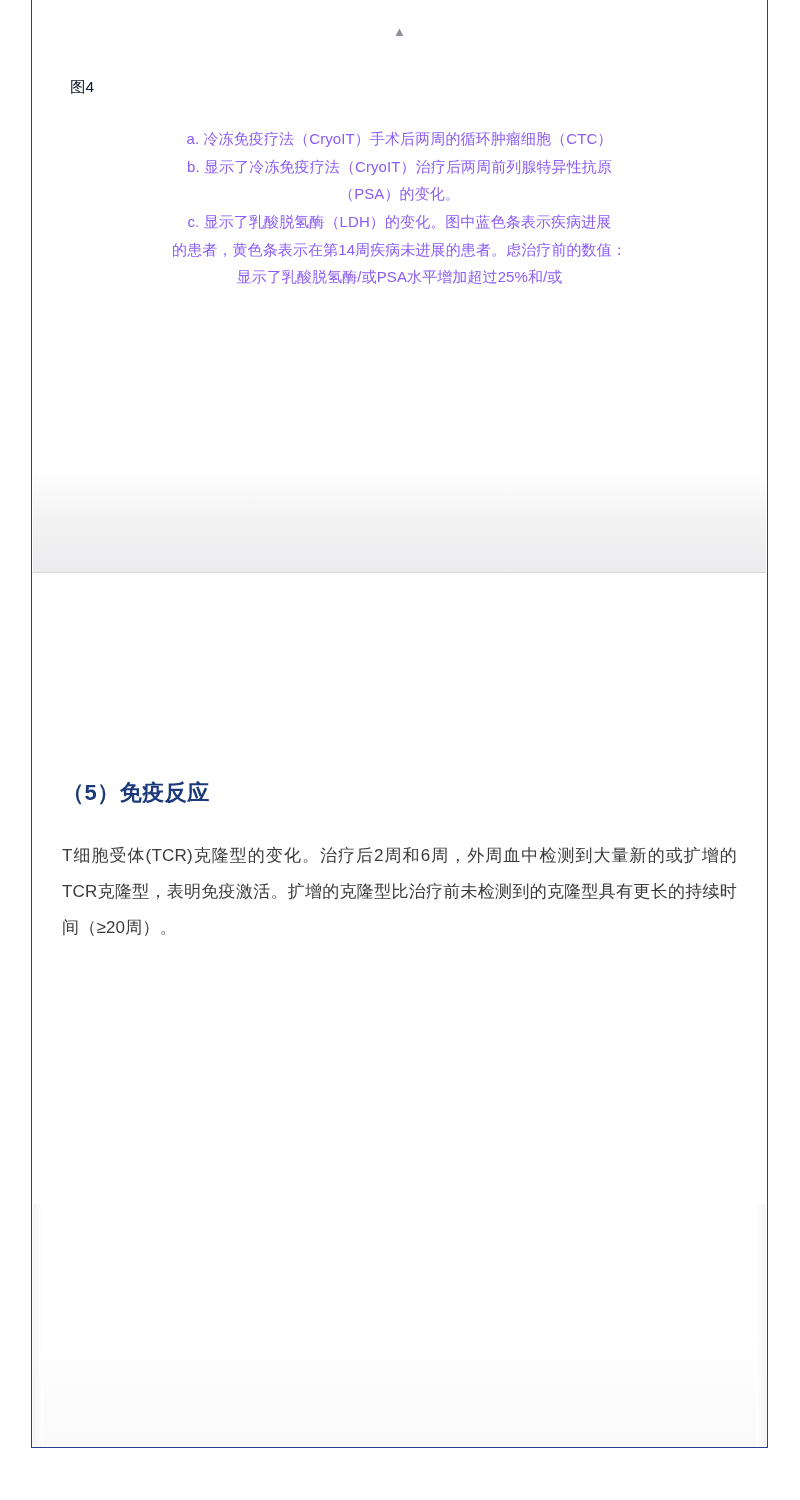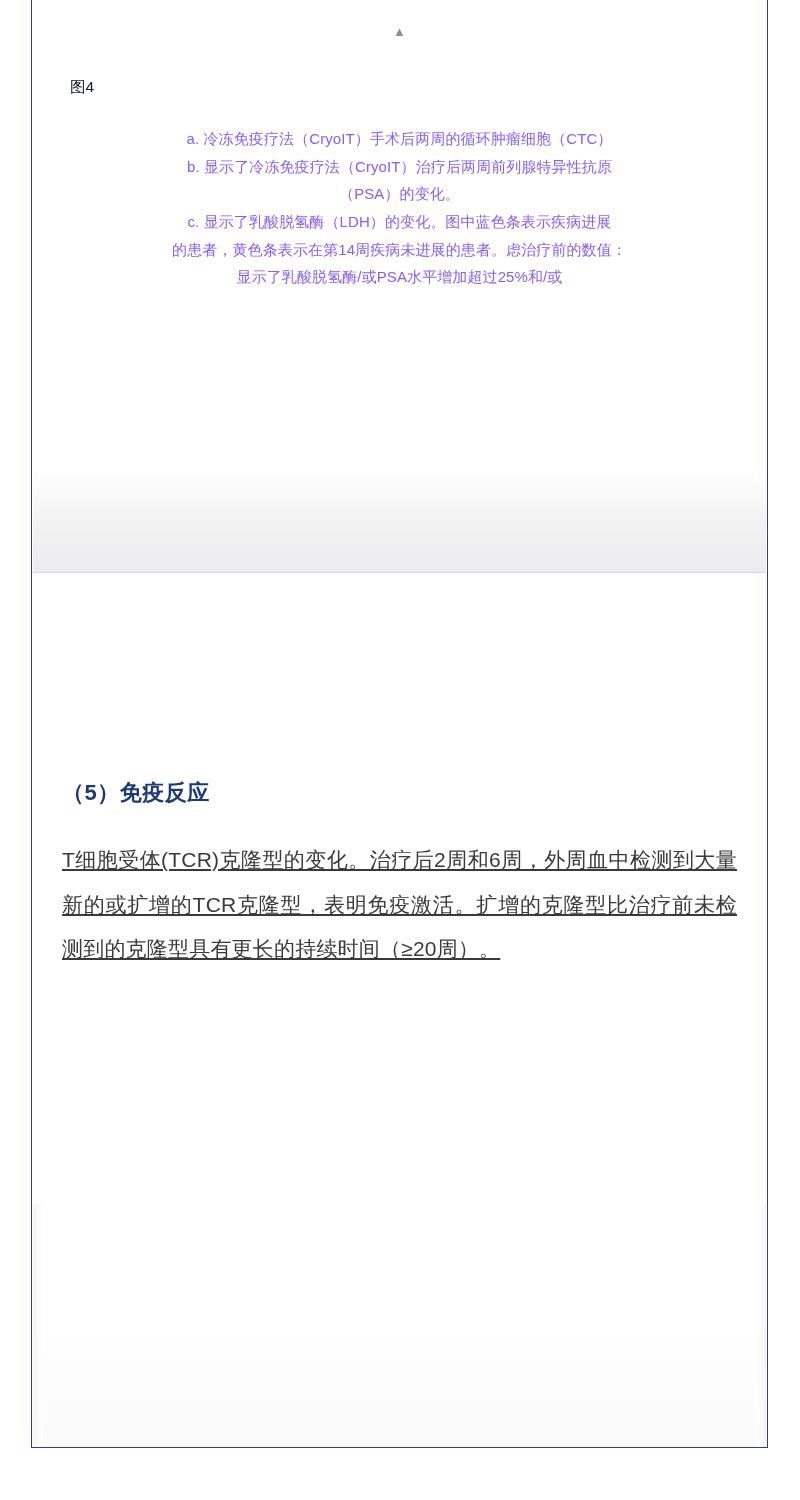--- a/index.html
+++ b/index.html
@@ -109,27 +109,26 @@
 
   .section-heading {
     font-size: 22px;
     font-weight: bold;
     color: #1c3a7a;
     letter-spacing: 0.5px;
     margin: 0 0 30px 0;
   }
 
   .section-paragraph {
-    font-size: 21px;
+    font-size: 17px;
     line-height: 2.12;
     color: #3a3a3a;
     letter-spacing: 0.2px;
     margin: 0;
     text-align: justify;
-    text-decoration: underline;
   }
 
   
   .side-shade-left, .side-shade-right {
     position: absolute;
     top: 584px;
     width: 10px;
     bottom: 1px;
   }
   .side-shade-left { left: 1px; background: linear-gradient(to right,#f4f4f6,#ffffff); }

